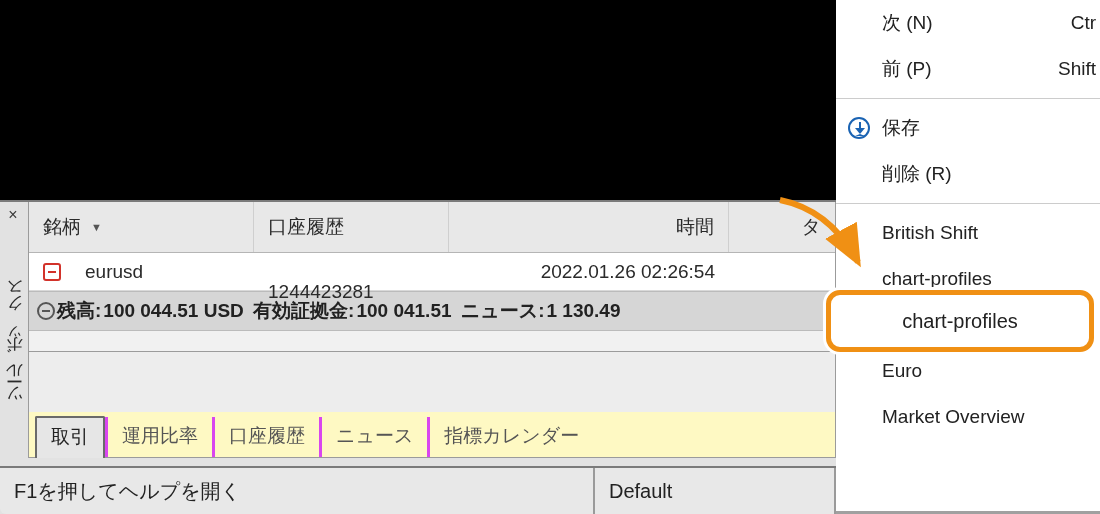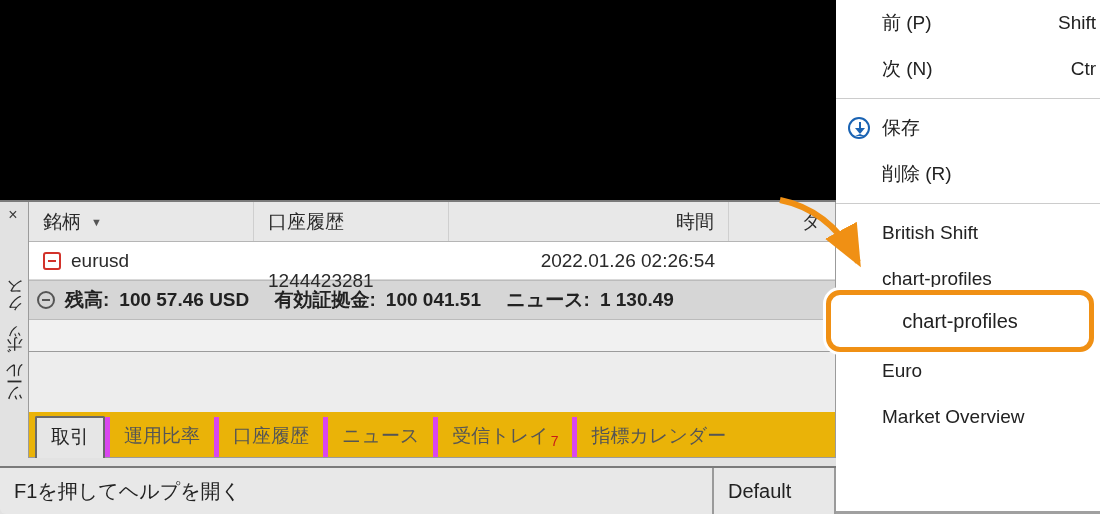--- a/index.html
+++ b/index.html
@@ -31,77 +31,77 @@
     font-size: 17px; color: #2b2b2b; letter-spacing: 2px;
     transform: rotate(180deg);
   }
 
   
   .tablewrap {
     position: absolute; left: 28px; top: 0; right: 0; height: 150px;
     background: #f1f1f1; border: 1px solid #9b9b9b; border-top: none;
   }
   .thead {
-    display: flex; align-items: center; height: 40px;
+    display: flex; align-items: center; height: 51px;
     background: #e8e8e8; border-bottom: 1px solid #b5b5b5;
   }
   .th { padding: 0 14px; font-size: 19px; color: #2a2a2a; border-right: 1px solid #cfcfcf; height: 100%; display: flex; align-items: center; }
   .th.symbol { width: 225px; justify-content: flex-start; }
   .th .sortarrow { margin-left: 10px; font-size: 11px; color: #555; }
   .th.ticket { width: 195px; }
   .th.time   { width: 280px; justify-content: flex-end; }
   .th.last   { flex: 1; justify-content: flex-end; border-right: none; }
 
   .trow { display: flex; align-items: center; height: 38px; background: #fff; border-bottom: 1px solid #d9d9d9; }
   .td { padding: 0 14px; font-size: 19px; color: #2a2a2a; }
-  .td.symbol { width: 225px; display: flex; align-items: center; gap: 10px; }
+  .td.symbol { width: 225px; display: flex; align-items: center; gap: 24px; }
   .td.ticket { width: 195px; margin-top: 40px; }
   .td.time   { width: 280px; text-align: right; }
   .td.last   { flex: 1; text-align: right; }
   .sym-icon { width: 18px; height: 18px; border: 2px solid #d2322a; border-radius: 3px; position: relative; display: inline-block; }
   .sym-icon::after { content: ''; position: absolute; left: 3px; top: 6px; width: 8px; height: 2px; background: #d2322a; }
 
   .summary {
     display: flex; align-items: center; height: 40px; background: #d6d6d6;
     border-top: 1px solid #bbb; border-bottom: 1px solid #bbb; padding-left: 8px;
-    font-size: 19px; color: #222; gap: 10px;
+    font-size: 19px; color: #222; gap: 2px;
   }
   .summary .circ { width: 18px; height: 18px; border: 2px solid #555; border-radius: 50%; position: relative; }
   .summary .circ::after { content: ''; position: absolute; left: 3px; top: 6px; width: 8px; height: 2px; background: #555; }
 
   
   .midspace { position: absolute; left: 28px; top: 150px; right: 0; height: 60px; background: #ededed; border-left: 1px solid #9b9b9b; border-right: 1px solid #9b9b9b; }
 
   
   .tabs {
     position: absolute; left: 28px; right: 0; top: 210px; height: 46px;
-    background: #eab308; border: 1px solid #9b9b9b; border-top: none;
+    background: #fef9c3; border: 1px solid #9b9b9b; border-top: none;
     display: flex; align-items: flex-end; padding-left: 6px;
   }
   .tab {
     padding: 6px 14px 8px 14px; font-size: 19px; color: #555; cursor: pointer;
-    border-left: 5px solid #d946ef;
+    border-left: 3px solid #d946ef;
   }
   .tab:first-child { border-left: none; }
   .tab.active {
     background: #e6e6e6; color: #222;
     border: 2px solid #6a6a6a; border-bottom: none; border-radius: 2px 2px 0 0;
     position: relative; top: 1px;
   }
   .tab .badge { color: #c91818; font-size: 14px; position: relative; top: 4px; margin-left: 2px; }
 
   
   .status {
     position: absolute; left: 0; right: 0; bottom: 0; height: 48px;
     background: #e8e8e8; border-top: 2px solid #7a7a7a;
     display: flex; align-items: center; color: #222;
     border-radius: 0 0 0 6px;
   }
   .status .cell { padding: 0 14px; font-size: 20px; border-right: 2px solid #9a9a9a; height: 100%; display: flex; align-items: center; }
-  .status .cell.help { width: 714px; border-left: none; }
+  .status .cell.help { width: 595px; border-left: none; }
   .status .cell.profile { flex: 1; }
 
   
   .menu {
     position: absolute; right: 0; top: 0; width: 264px; height: 514px;
     background: #fff; border-bottom: 3px solid #a0a0a0;
   }
   .menu .item {
     display: flex; align-items: center; height: 46px; padding-left: 46px;
     font-size: 19px; color: #222; cursor: pointer; position: relative;
@@ -159,55 +159,54 @@
           <span class="sym-icon"></span>
           <span>eurusd</span>
         </div>
         <div class="td ticket">1244423281</div>
         <div class="td time">2022.01.26 02:26:54</div>
         <div class="td last"></div>
       </div>
       <div class="summary">
         <span class="circ"></span>
         <b>残高:</b>
-        <b>100 57.46 USD</b>
+        <b>100 044.51 USD</b>
         &nbsp;
         <b>有効証拠金:</b>
         <b>100 041.51</b>
         &nbsp;
         <b>ニュース:</b>
         <b>1 130.49</b>
       </div>
     </div>
 
     <div class="midspace"></div>
 
     <div class="tabs">
       <div class="tab active">取引</div>
       <div class="tab">運用比率</div>
       <div class="tab">口座履歴</div>
       <div class="tab">ニュース</div>
-      <div class="tab"><span>受信トレイ</span><span class="badge">7</span></div>
       <div class="tab">指標カレンダー</div>
     </div>
 
     <div class="status">
       <div class="cell help">F1を押してヘルプを開く</div>
       <div class="cell profile">Default</div>
     </div>
   </div>
 
   <div class="menu">
     <div class="item">
+      <span>次 (N)</span>
+      <span class="shortcut">Ctr</span>
+    </div>
+    <div class="item">
       <span>前 (P)</span>
       <span class="shortcut">Shift</span>
-    </div>
-    <div class="item">
-      <span>次 (N)</span>
-      <span class="shortcut">Ctr</span>
     </div>
     <div class="sep"></div>
     <div class="item">
       <span class="icon save-icon dl"></span>
       <span>保存</span>
     </div>
     <div class="item">
       <span>削除 (R)</span>
     </div>
     <div class="sep"></div>

